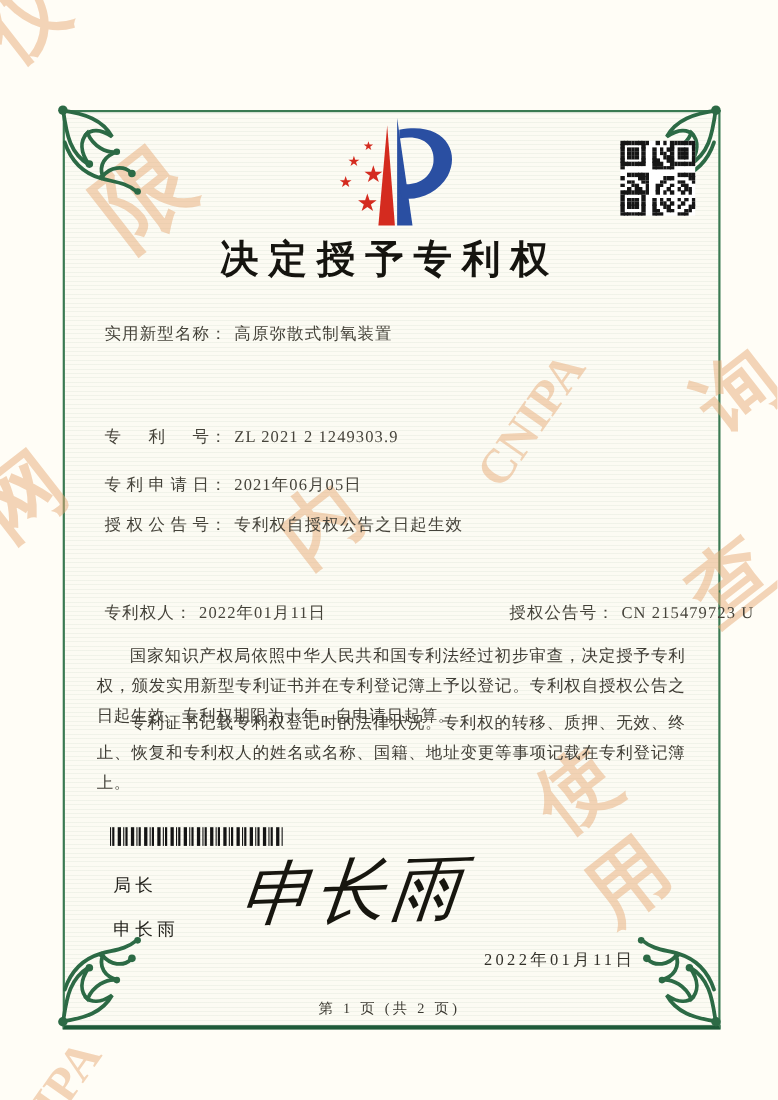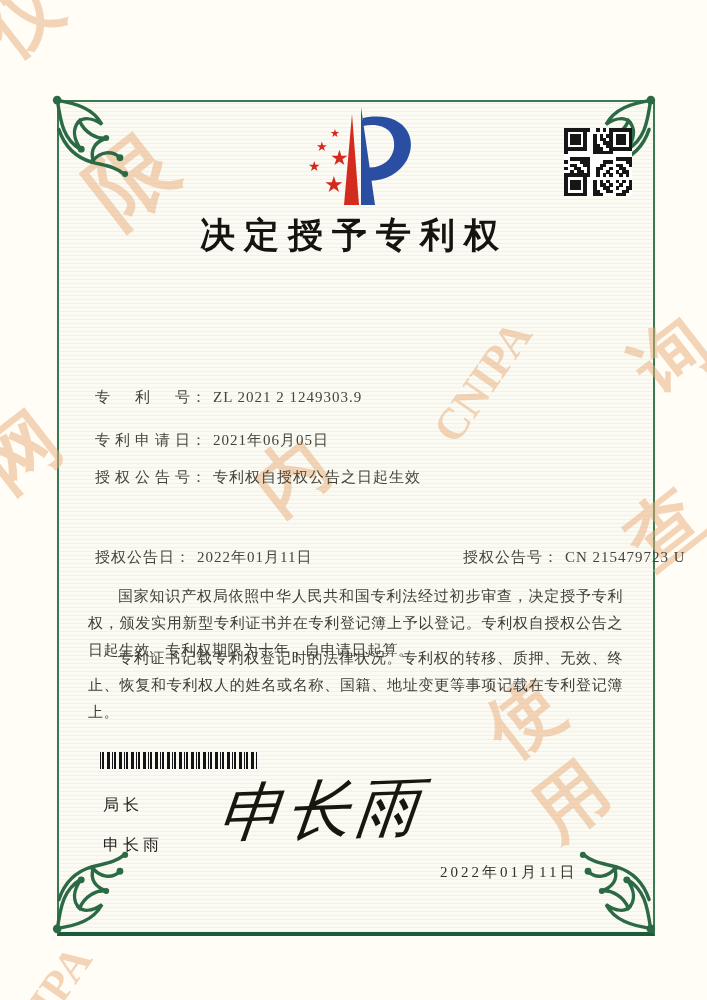--- a/index.html
+++ b/index.html
@@ -378,31 +378,34 @@
         <div class="m" style="left: 29.1429px; top: 64.7619px; width: 3.6381px; height: 3.6381px;"></div>
         <div class="m" style="left: 32.381px; top: 64.7619px; width: 3.6381px; height: 3.6381px;"></div>
         <div class="m" style="left: 35.619px; top: 64.7619px; width: 3.6381px; height: 3.6381px;"></div>
         <div class="m" style="left: 51.8095px; top: 64.7619px; width: 3.6381px; height: 3.6381px;"></div>
         <div class="m" style="left: 55.0476px; top: 64.7619px; width: 3.6381px; height: 3.6381px;"></div>
         <div class="m" style="left: 58.2857px; top: 64.7619px; width: 3.6381px; height: 3.6381px;"></div>
       </div>
 
     <div class="title">决定授予专利权</div>
 
+    <div class="frow" style="top:294px;">
+      <span class="flabel">实用新型名称</span><span>：</span><span class="fvalue">高原弥散式制氧装置</span>
+    </div>
     <div class="frow" style="top:388px;">
       <span class="flabel">专利号</span><span>：</span><span class="fvalue">ZL 2021 2 1249303.9</span>
     </div>
     <div class="frow" style="top:431px;">
       <span class="flabel">专利申请日</span><span>：</span><span class="fvalue">2021年06月05日</span>
     </div>
     <div class="frow" style="top:468px;">
       <span class="flabel">授权公告号</span><span>：</span><span class="fvalue">专利权自授权公告之日起生效</span>
     </div>
     <div class="frow" style="top:548px;">
-      <span>授权公告日</span><span>：</span><span class="fvalue">2022年01月11日</span>
+      <span>专利权人</span><span>：</span><span class="fvalue">2022年01月11日</span>
       <span class="grant-right">
         <span>授权公告号</span><span>：</span><span class="fvalue">CN 215479723 U</span>
       </span>
     </div>
 
     <div class="bodytext" style="top:584px;font-family:Liberation Mono, monospace;">国家知识产权局依照中华人民共和国专利法经过初步审查，决定授予专利权，颁发实用新型专利证书并在专利登记簿上予以登记。专利权自授权公告之日起生效。专利权期限为十年，自申请日起算。</div>
     <div class="bodytext" style="top:645px;">专利证书记载专利权登记时的法律状况。专利权的转移、质押、无效、终止、恢复和专利权人的姓名或名称、国籍、地址变更等事项记载在专利登记簿上。</div>
 
     <div class="barcode" id="barcode">
         <div class="bar" style="width: 1px;"></div>
@@ -486,16 +489,17 @@
         <div class="bar" style="width: 1px;"></div>
         <div class="sp" style="width: 1px;"></div>
       </div>
 
     <div class="signer-title">局长</div>
     <div class="signer-name">申长雨</div>
     <div class="signature">申长雨</div>
 
     <div class="issue-date">2022年01月11日</div>
 
+    <div class="pageinfo">第 1 页 (共 2 页)</div>
 
 
   </div>
 </div>
 
 </body></html>

